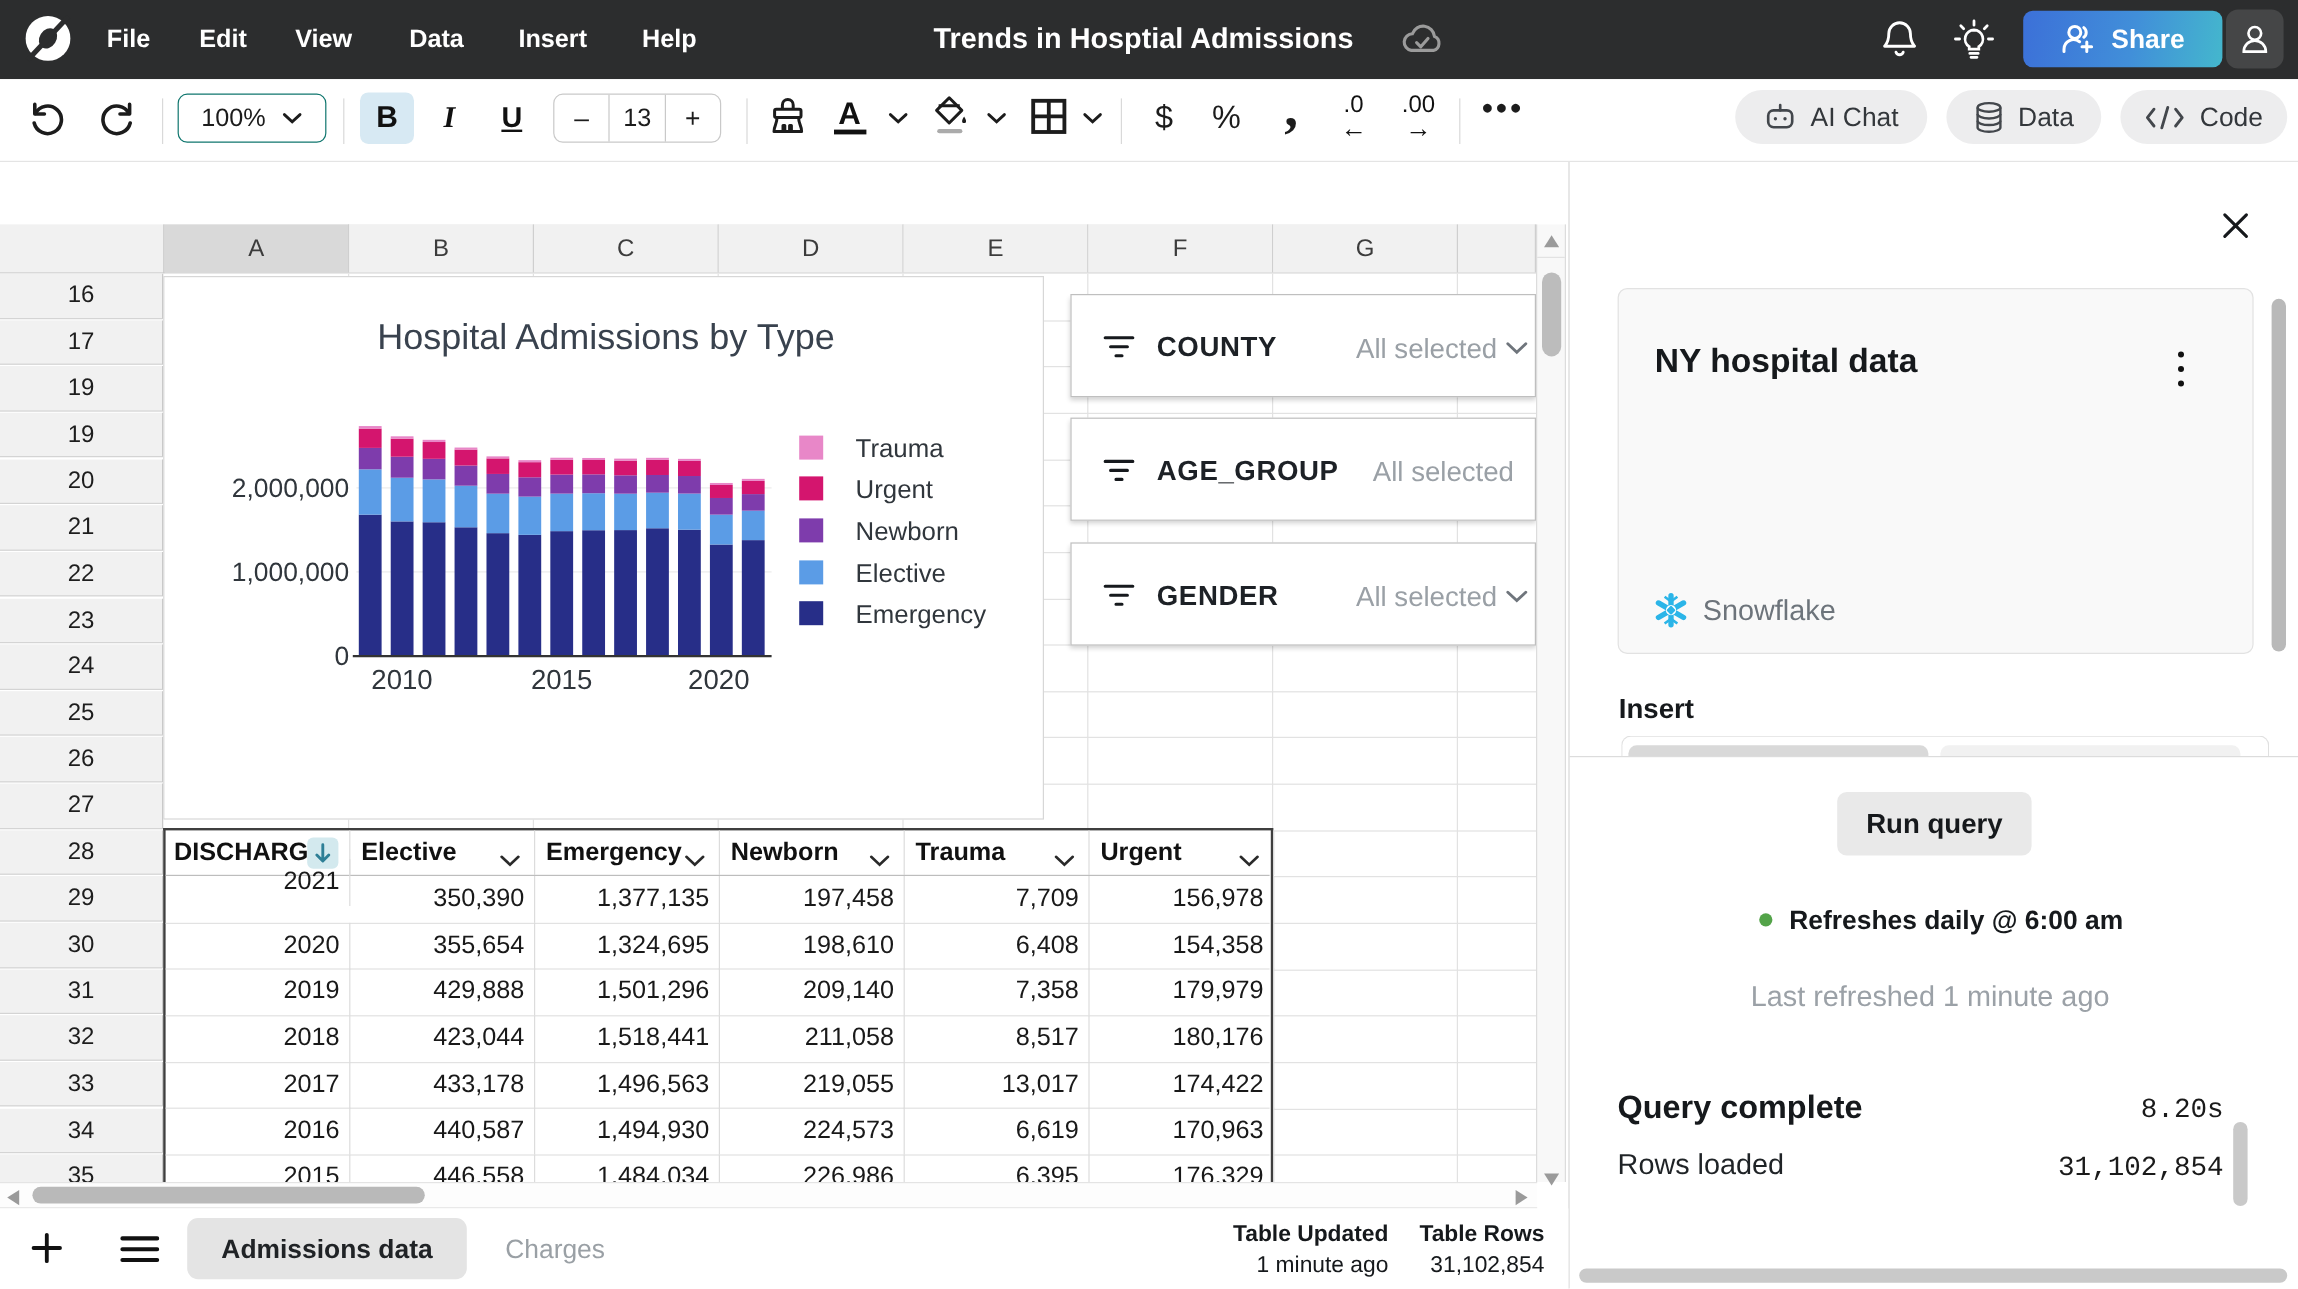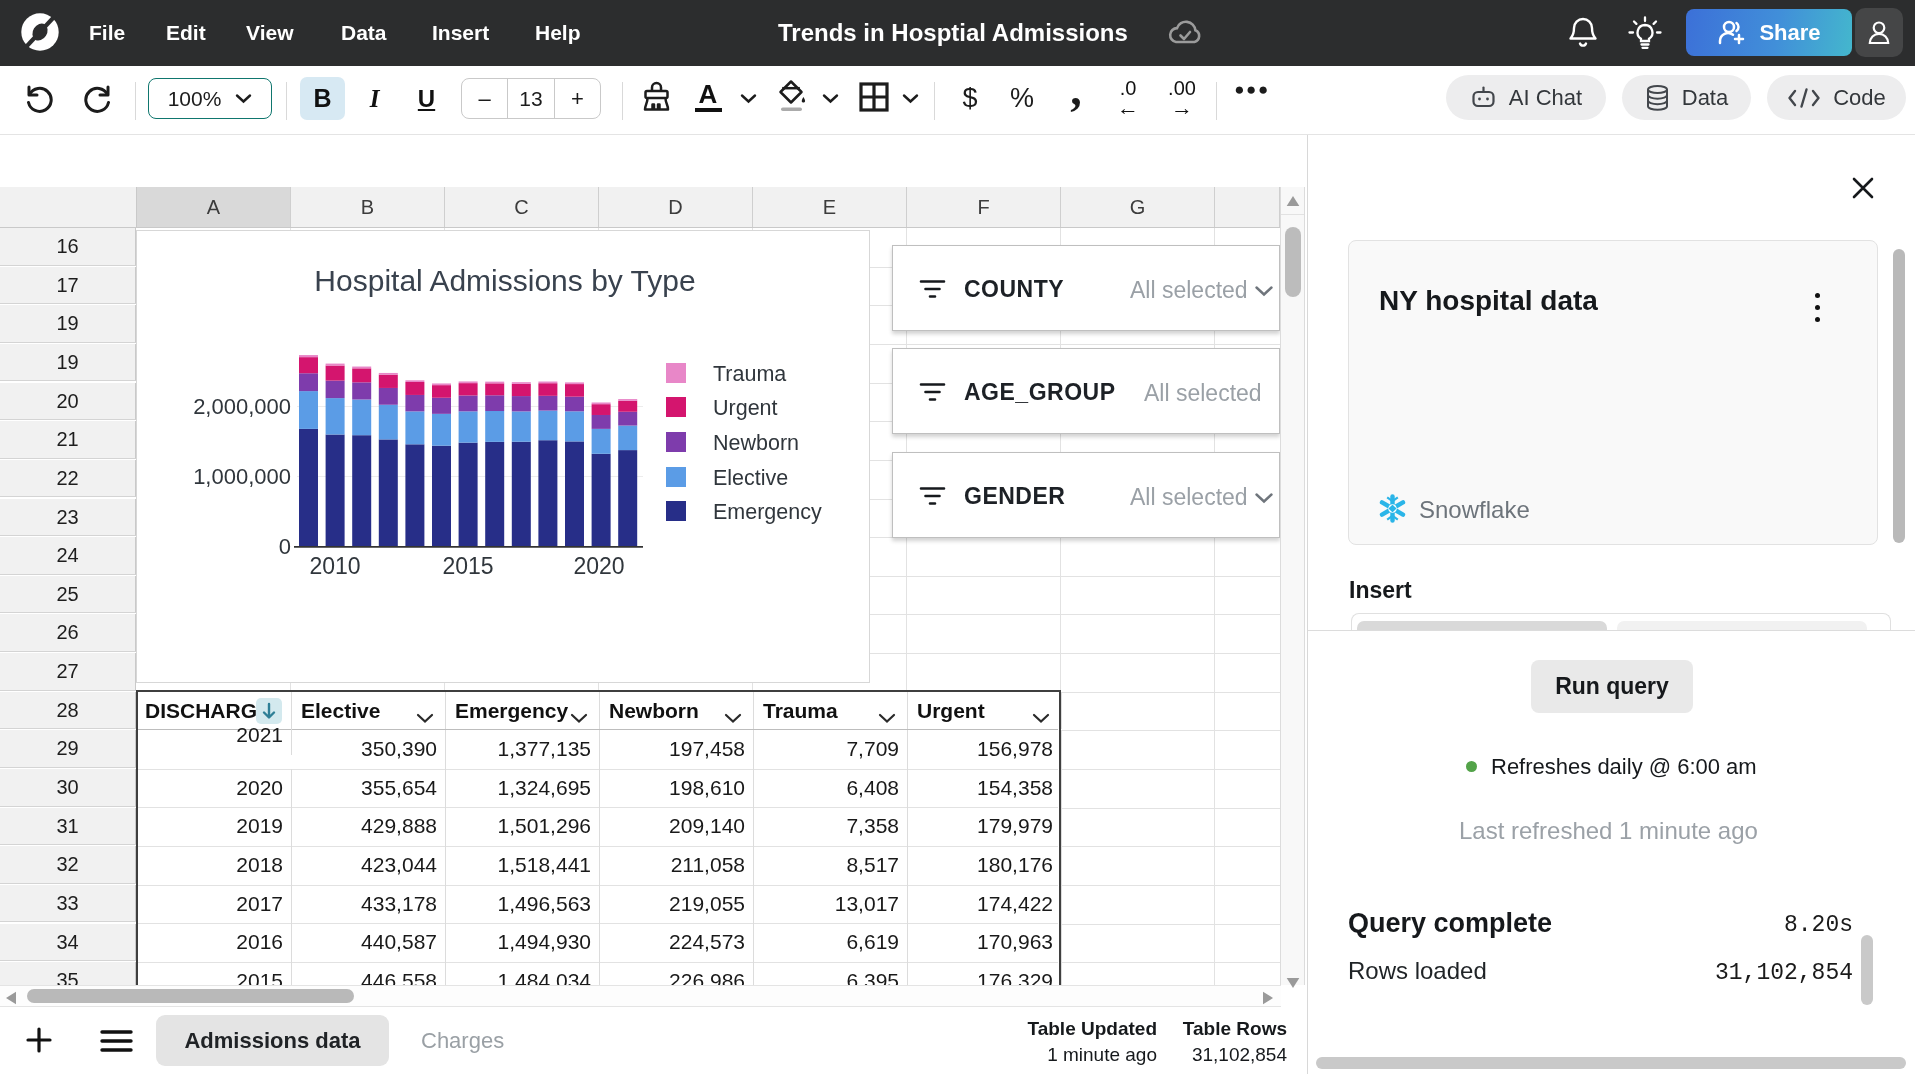--- a/index.html
+++ b/index.html
@@ -550,21 +550,21 @@
   </svg>
  </div>
  <div class="abs" style="left:70px;top:255px;font-size:24px;color:#6d747b">Snowflake</div>
 </div>
 <div class="abs" style="left:41px;top:442px;font-size:23px;font-weight:700;color:#16191c">Insert</div>
 <div class="abs" style="left:43px;top:478px;width:540px;height:17px;border:1px solid #e0e0e0;border-bottom:none;border-radius:8px 8px 0 0"></div>
 <div class="abs" style="left:49px;top:486px;width:250px;height:9px;background:#d9d9d9;border-radius:7px 7px 0 0"></div>
 <div class="abs" style="left:309px;top:486px;width:250px;height:9px;background:#f1f1f1;border-radius:7px 7px 0 0"></div>
 <div class="abs" style="left:0;top:495px;width:608px;height:1px;background:#dcdcdc"></div>
 <div id="runq">Run query</div>
-<div class="abs" style="left:158px;top:619px;width:360px;font-size:22px;font-weight:400;color:#16191c"><span style="display:inline-block;width:11px;height:11px;border-radius:50%;background:#53a349;vertical-align:2px;margin-right:14px"></span>Refreshes daily @ 6:00 am</div>
+<div class="abs" style="left:158px;top:619px;width:360px;font-size:22px;font-weight:700;color:#16191c"><span style="display:inline-block;width:11px;height:11px;border-radius:50%;background:#53a349;vertical-align:2px;margin-right:14px"></span>Refreshes daily @ 6:00 am</div>
 <div class="abs" style="left:151px;top:682px;font-size:24px;color:#9ba1a7">Last refreshed 1 minute ago</div>
 <div class="abs" style="left:40px;top:773px;font-size:27px;font-weight:700;color:#16191c">Query complete</div>
 <div class="abs mono" style="left:476px;top:777px;font-size:23px;color:#1a1a1a">8.20s</div>
 <div class="abs" style="left:40px;top:822px;font-size:24px;color:#1f2326">Rows loaded</div>
 <div class="abs mono" style="left:407px;top:825px;font-size:23px;color:#1a1a1a">31,102,854</div>
 <div class="abs" style="left:553px;top:800px;width:12px;height:70px;background:#c9c9c9;border-radius:7px"></div>
 <div class="abs" style="left:585px;top:114px;width:12px;height:294px;background:#b9b9b9;border-radius:7px"></div>
 <div class="abs" style="left:8px;top:922px;width:590px;height:12px;background:#c9c9c9;border-radius:7px"></div>
 </div>
 

